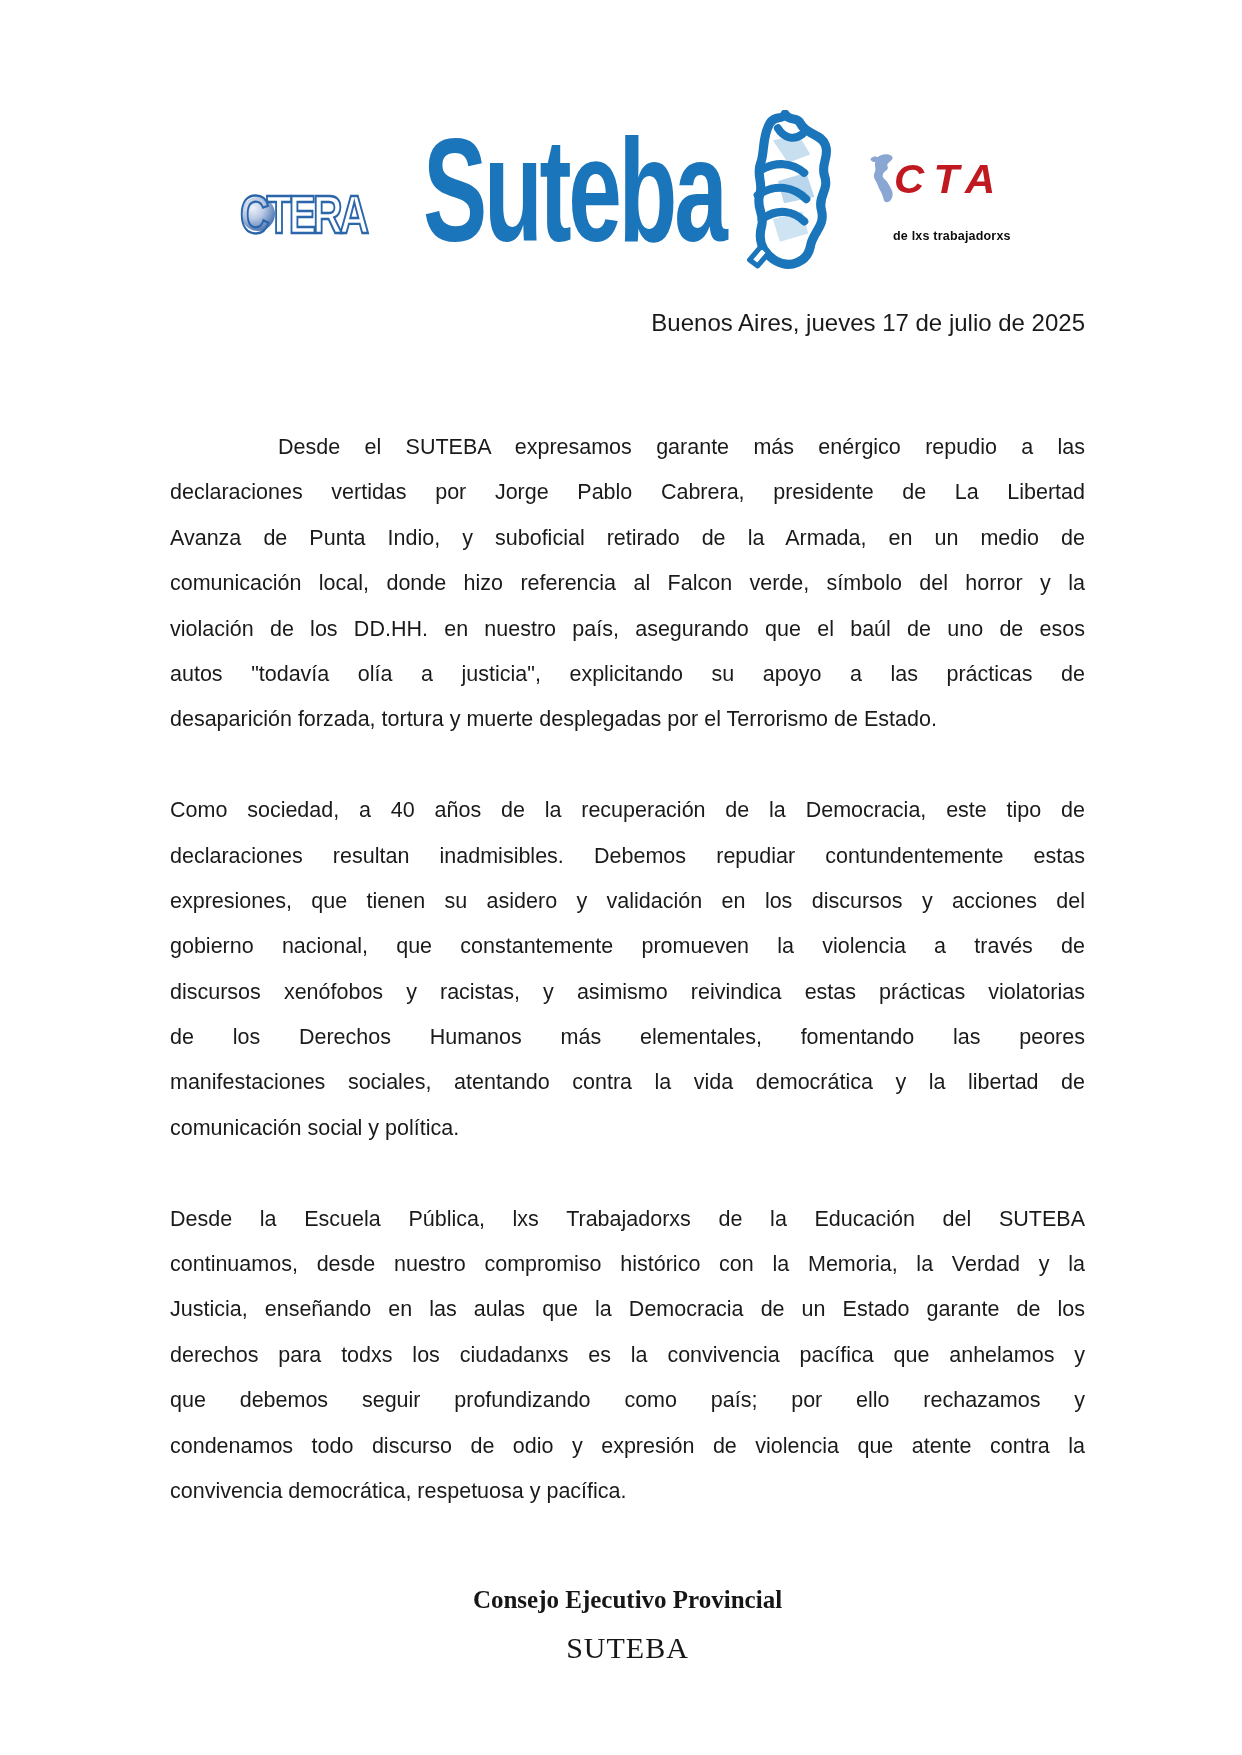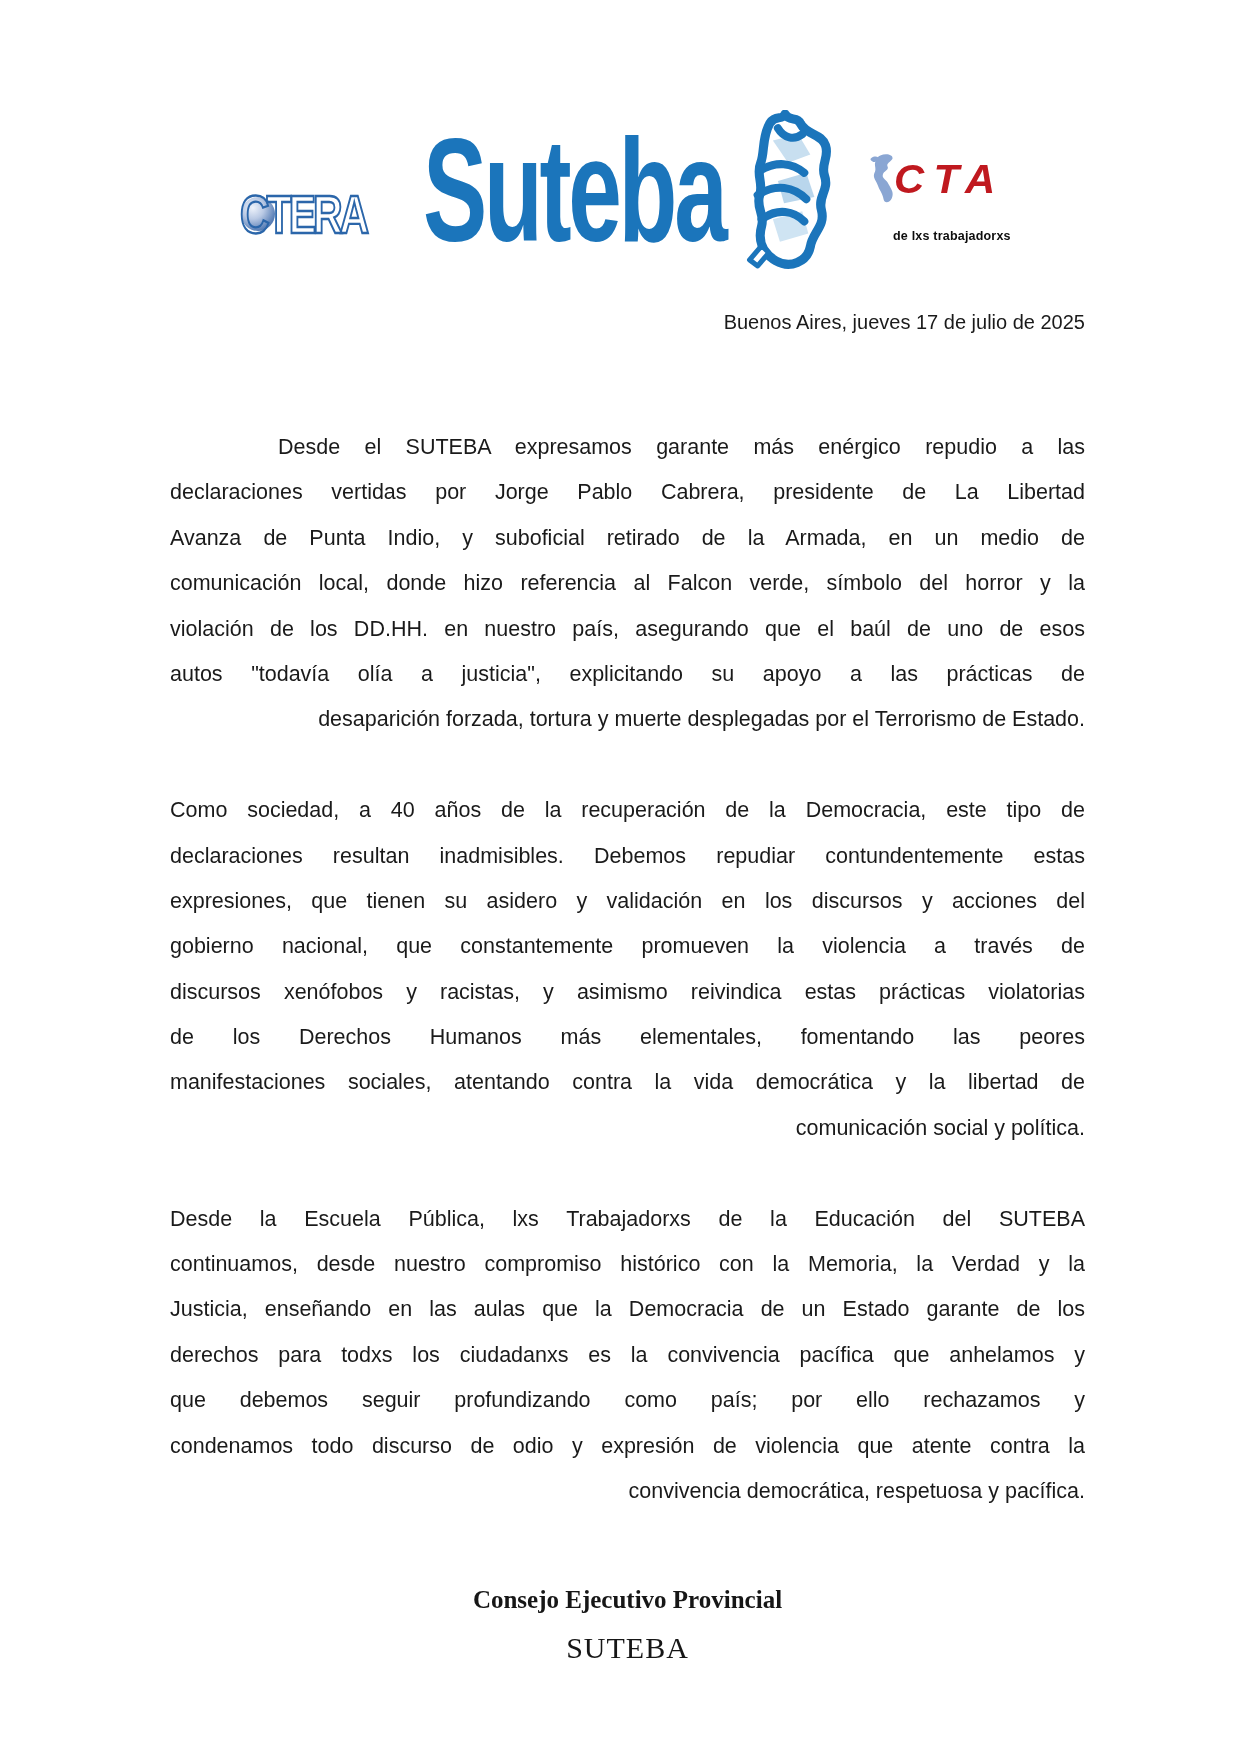--- a/index.html
+++ b/index.html
@@ -38,30 +38,30 @@
     transform:scaleX(1.02);transform-origin:left top;white-space:nowrap;
   }
   .cta-sub{
     position:absolute;left:27px;top:47px;font-size:12.5px;line-height:14px;font-weight:bold;
     color:#0d0d0d;letter-spacing:.2px;white-space:nowrap;margin-top:32px;
   }
 
   
   .dateline{
     position:absolute;left:170px;top:300px;width:915px;height:45px;line-height:45px;
-    font-size:20px;text-align:right;
+    font-size:24px;text-align:right;
   }
   .letter-body{position:absolute;left:170px;top:425px;width:915px;}
   .para + .para{margin-top:45.4px;}
   .line{
     height:45.4px;line-height:45.4px;font-size:21.5px;overflow:hidden;
     text-align:justify;white-space:normal;
   }
   .line.justify::after{content:"";display:inline-block;width:100%;height:0;}
-  .line.last{text-align:right;}
+  .line.last{text-align:left;}
   .line.indent{text-indent:108px;}
 
   
   .sig{position:absolute;left:170px;top:1580px;width:915px;text-align:center;
        font-family:"Liberation Serif","DejaVu Serif",serif;}
   .sig-org{font-size:25px;line-height:40px;font-weight:bold;color:#161616;}
   .sig-name{font-size:30px;line-height:40px;margin-top:8px;letter-spacing:1px;color:#161616;}
 
   
   .g-outline{fill:#ffffff;stroke:var(--blue,#1b75bb);stroke-width:9;stroke-linejoin:round;}

